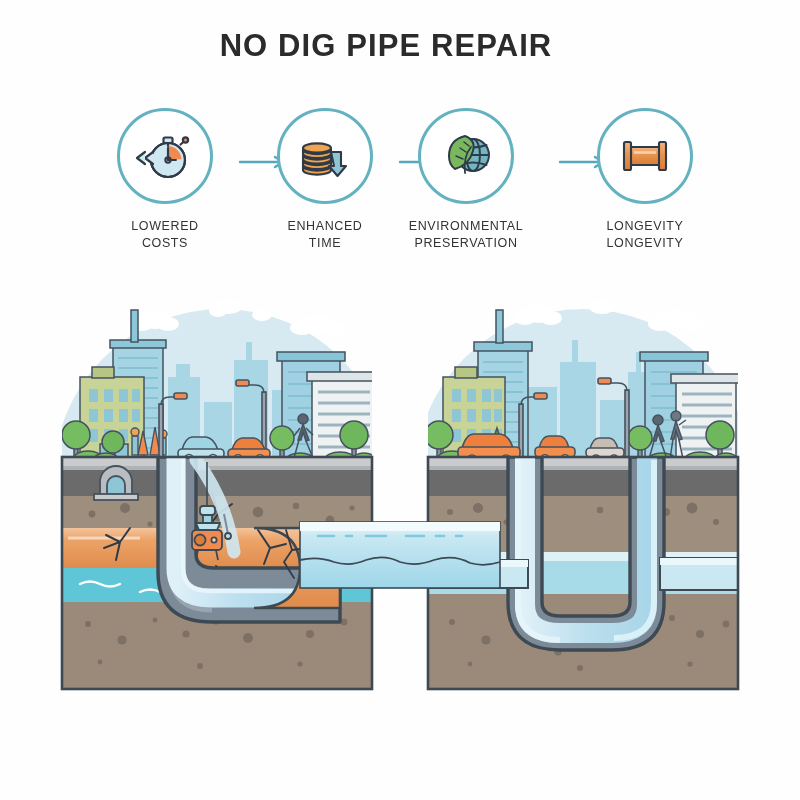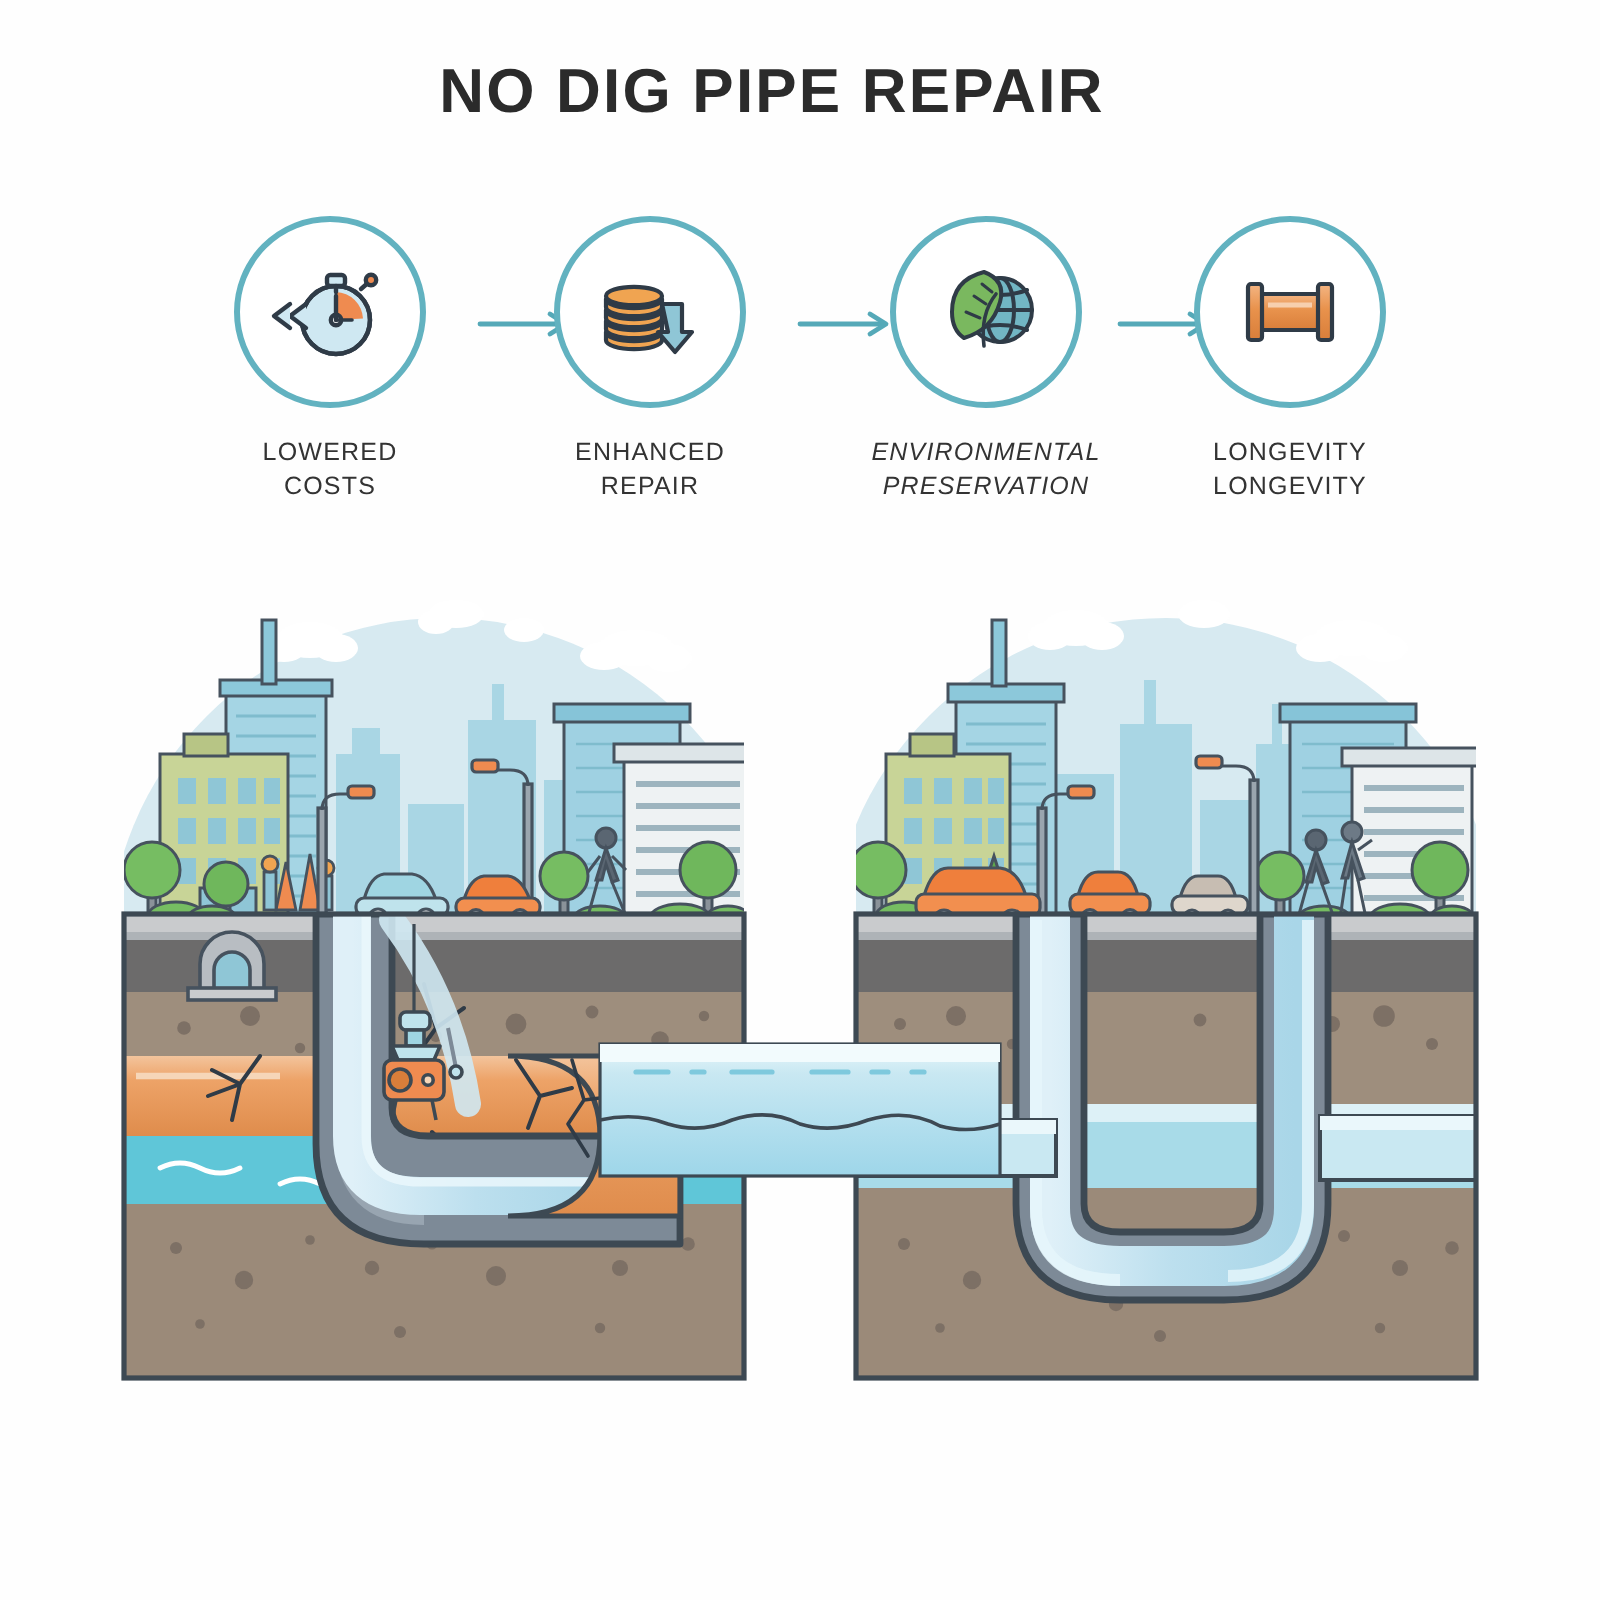--- a/index.html
+++ b/index.html
@@ -138,33 +138,33 @@
               <ellipse cx="22" cy="33" rx="14" ry="4.6"></ellipse>
               <path d="M8 33 v-4 a14 4.6 0 0 0 28 0 v4"></path>
               <ellipse cx="22" cy="27.5" rx="14" ry="4.6"></ellipse>
               <path d="M8 27.5 v-4 a14 4.6 0 0 0 28 0 v4"></path>
               <ellipse cx="22" cy="22" rx="14" ry="4.6"></ellipse>
             </g>
             <path d="M36 26 h10 v14 h5 l-8.5 10 l-8.5 -10 h5 z" fill="#8fc6d6"></path>
           </g>
         </svg>
       </div>
-      <div class="caption"><span>ENHANCED</span><br><span>REPAIR</span></div>
+      <div class="caption"><span>ENHANCED</span><br><span>TIME</span></div>
     </div>
 
     <div class="arrow" style="left:303px;">
       <svg width="54" height="14" viewBox="0 0 54 14">
         <g stroke="#55a9b8" stroke-width="2.4" fill="none" stroke-linecap="round" stroke-linejoin="round">
           <line x1="2" y1="7" x2="44" y2="7"></line>
           <polyline points="37,2 45,7 37,12"></polyline>
         </g>
       </svg>
     </div>
 
-    <div class="benefit" style="left:328px;font-style:italic;">
+    <div class="benefit" style="left:301px;">
       <div class="ring">
         <svg width="62" height="60" viewBox="0 0 62 60">
           <g stroke="#2f3b47" stroke-width="2" fill="none" stroke-linejoin="round" stroke-linecap="round">
             <circle cx="38" cy="29" r="16" fill="#72b6c4"></circle>
             <ellipse cx="38" cy="29" rx="7" ry="16"></ellipse>
             <line x1="22" y1="29" x2="54" y2="29"></line>
             <path d="M24.5 19 q13.5 5 27 0"></path>
             <path d="M24.5 39 q13.5 -5 27 0"></path>
             <path d="M30 10 q-16 4 -16 20 q0 9 6 13 q14 -4 18 -18 q3 -11 -8 -15 z" fill="#7ab85f"></path>
             <path d="M30 47 q-2 -16 6 -26" stroke-width="1.8"></path>

